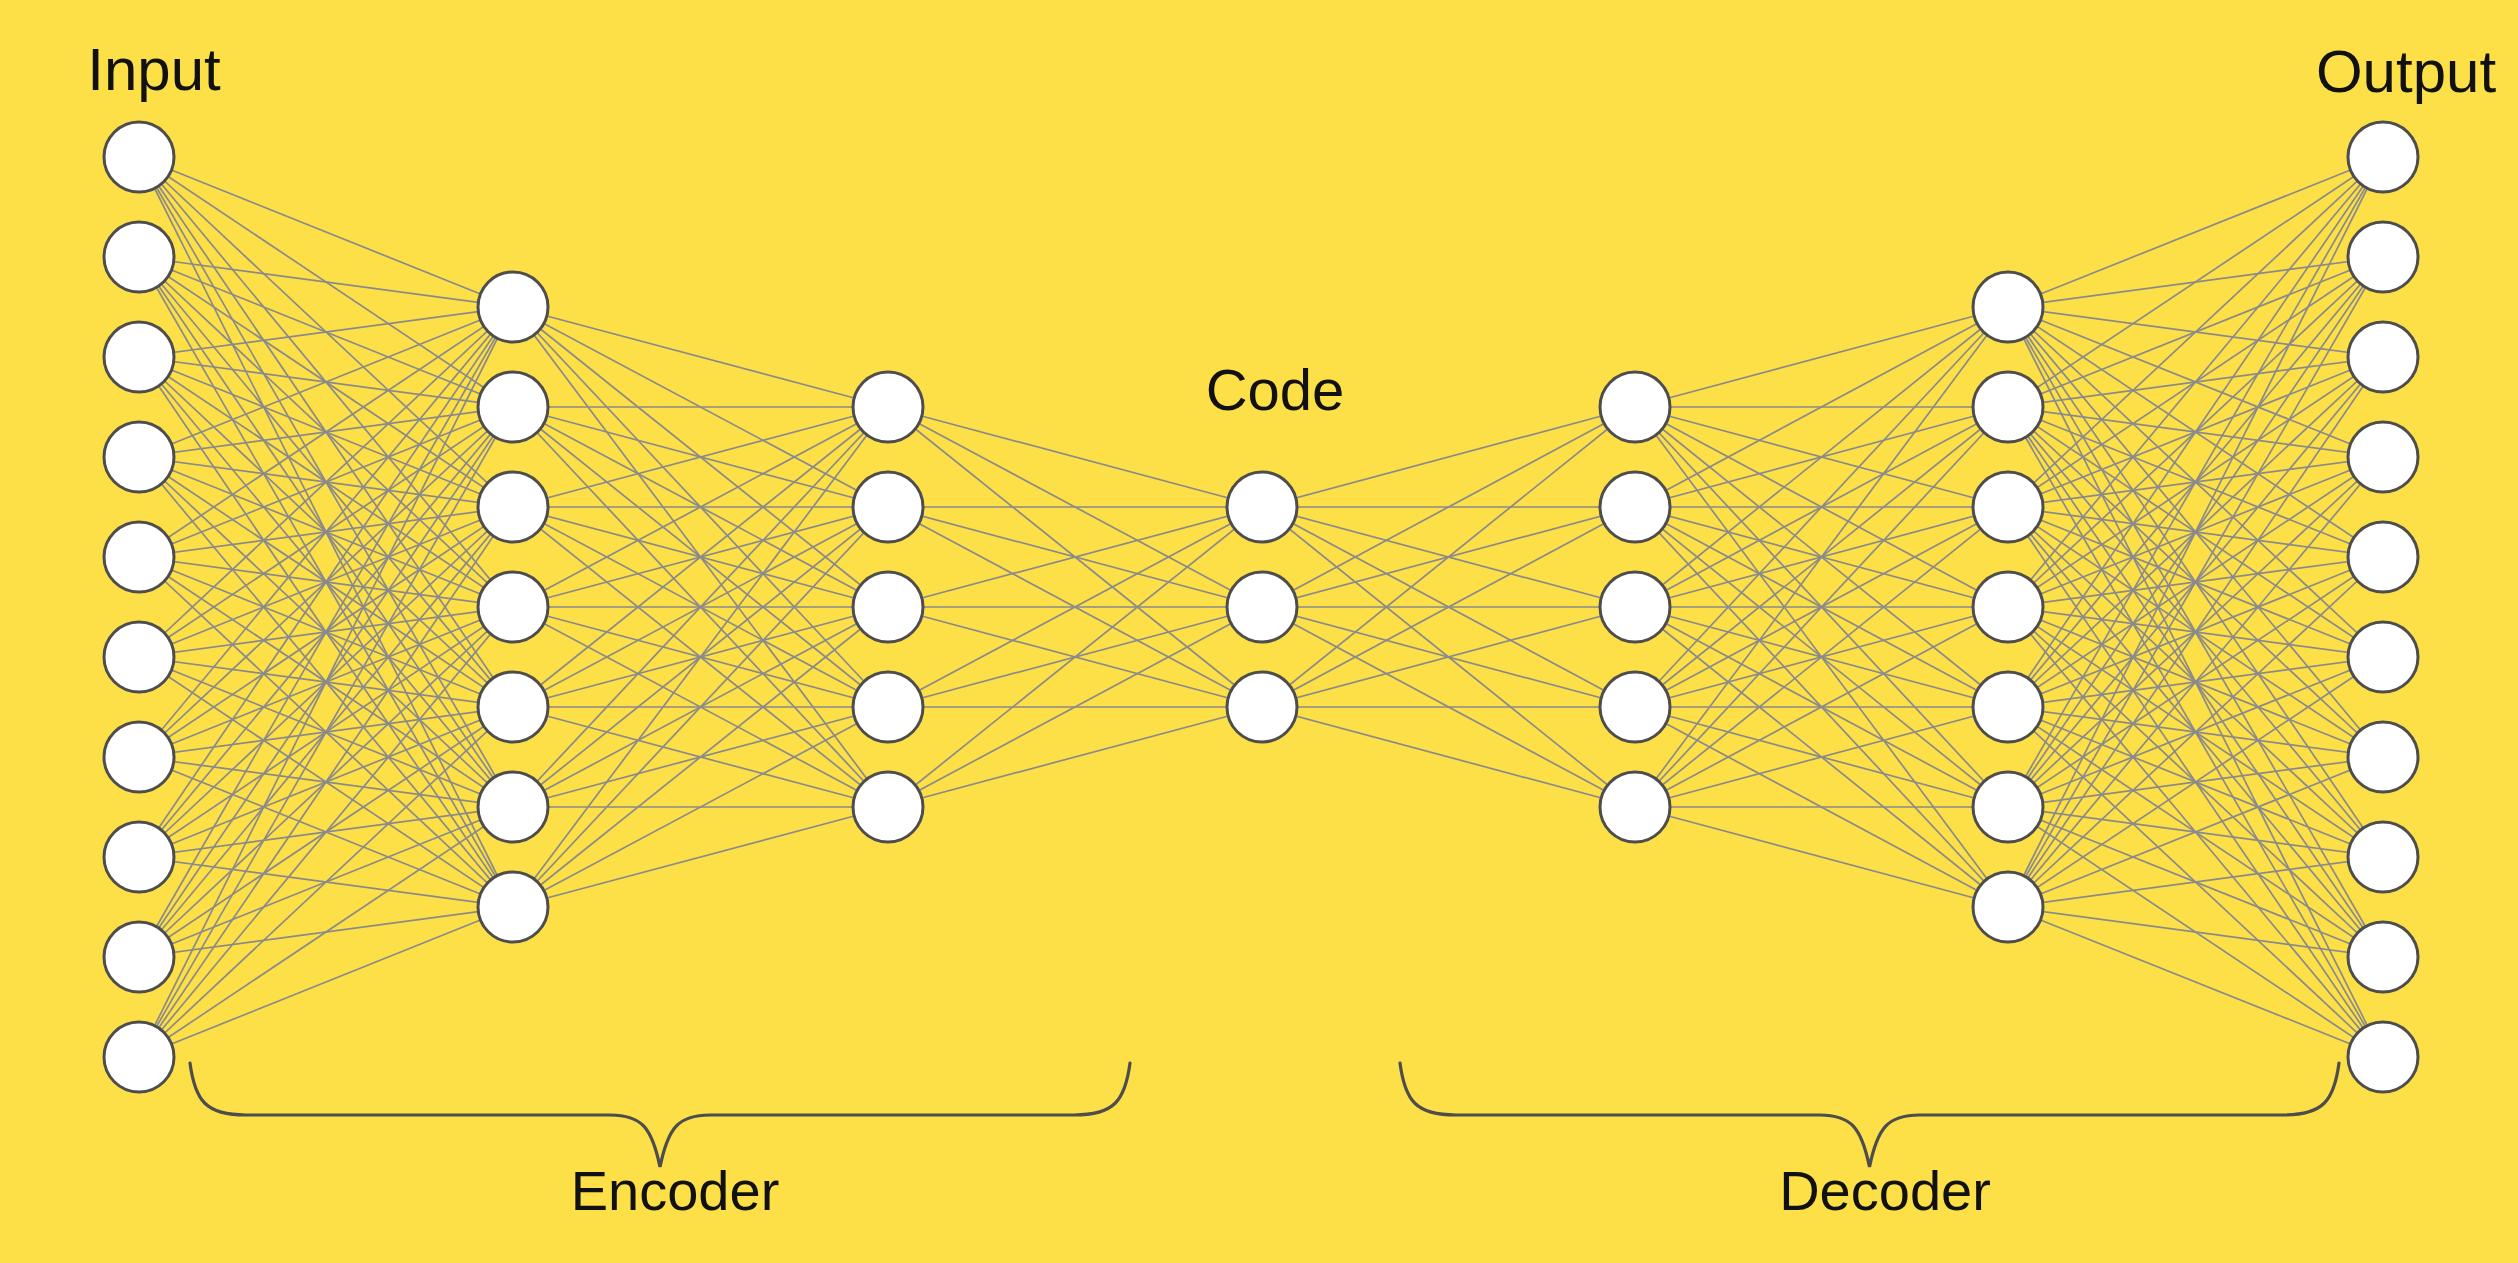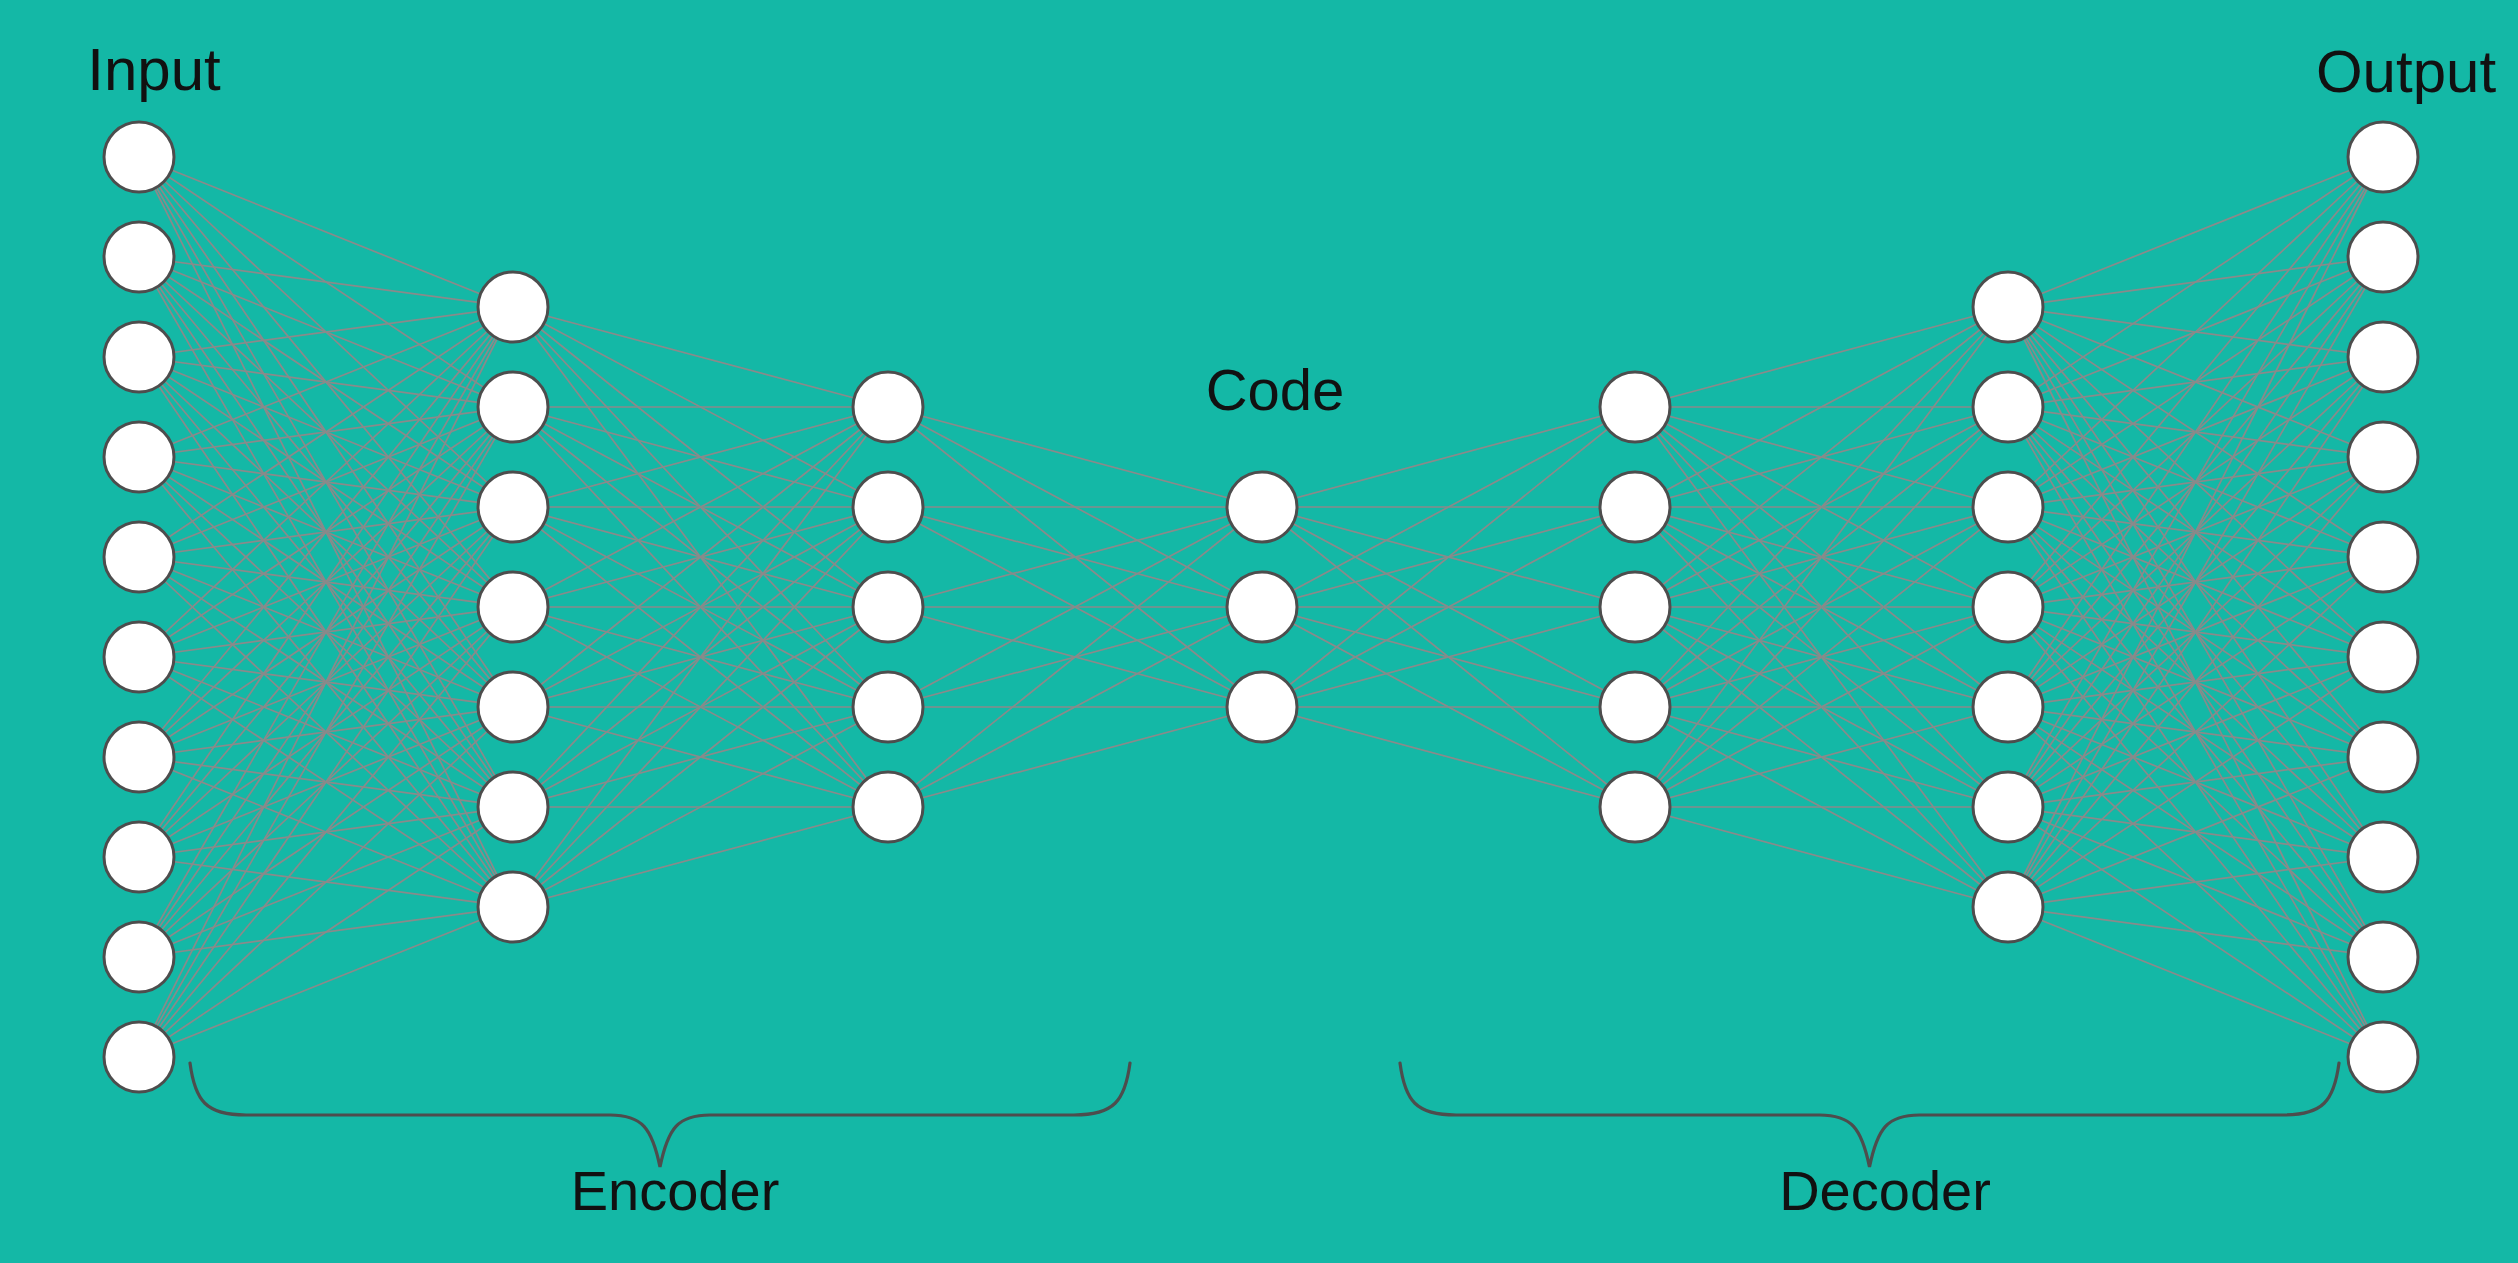--- a/index.html
+++ b/index.html
@@ -3,21 +3,21 @@
 <meta charset="utf-8">
 <style>
   html, body {
     margin: 0;
     padding: 0;
     background: #ffffff;
   }
   .canvas-wrap {
     width: 2518px;
     height: 1263px;
-    background: #14b8a6;
+    background: #fde047;
     overflow: hidden;
   }
   svg {
     display: block;
     width: 2518px;
     height: 1263px;
   }
   .diagram-label {
     font-family: "Liberation Sans", "DejaVu Sans", sans-serif;
     fill: #111111;

